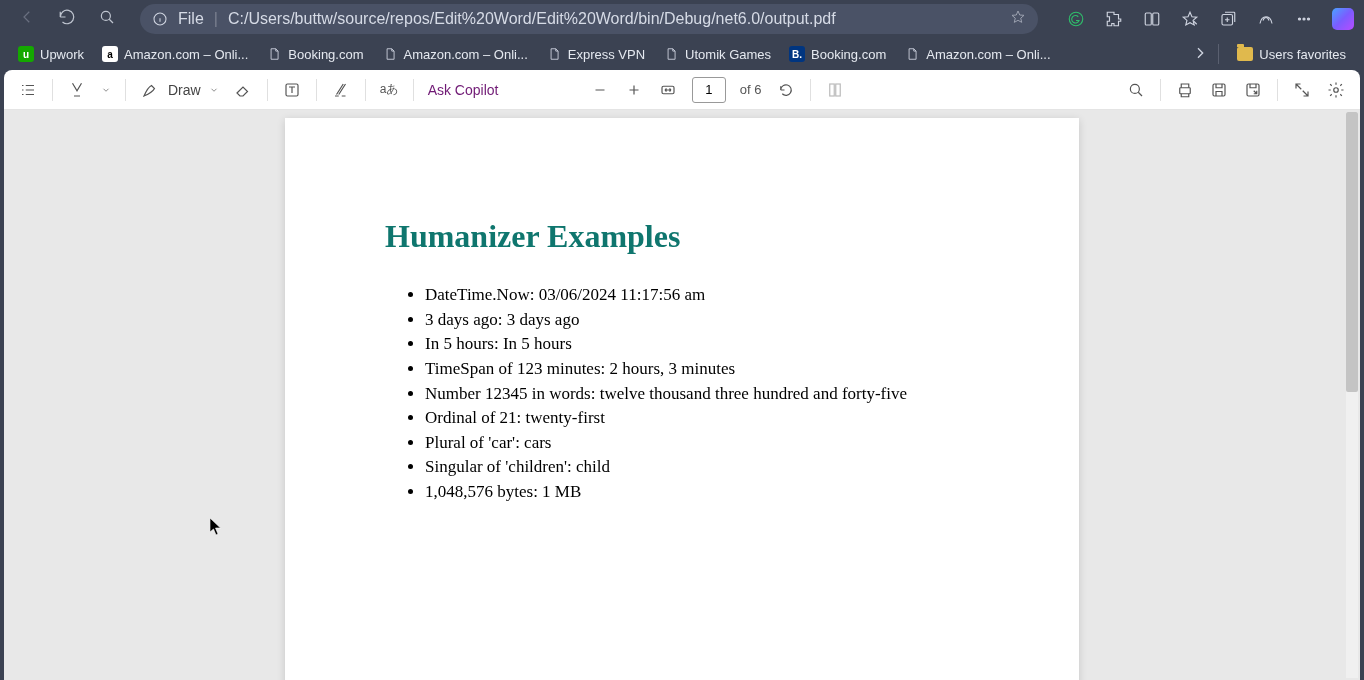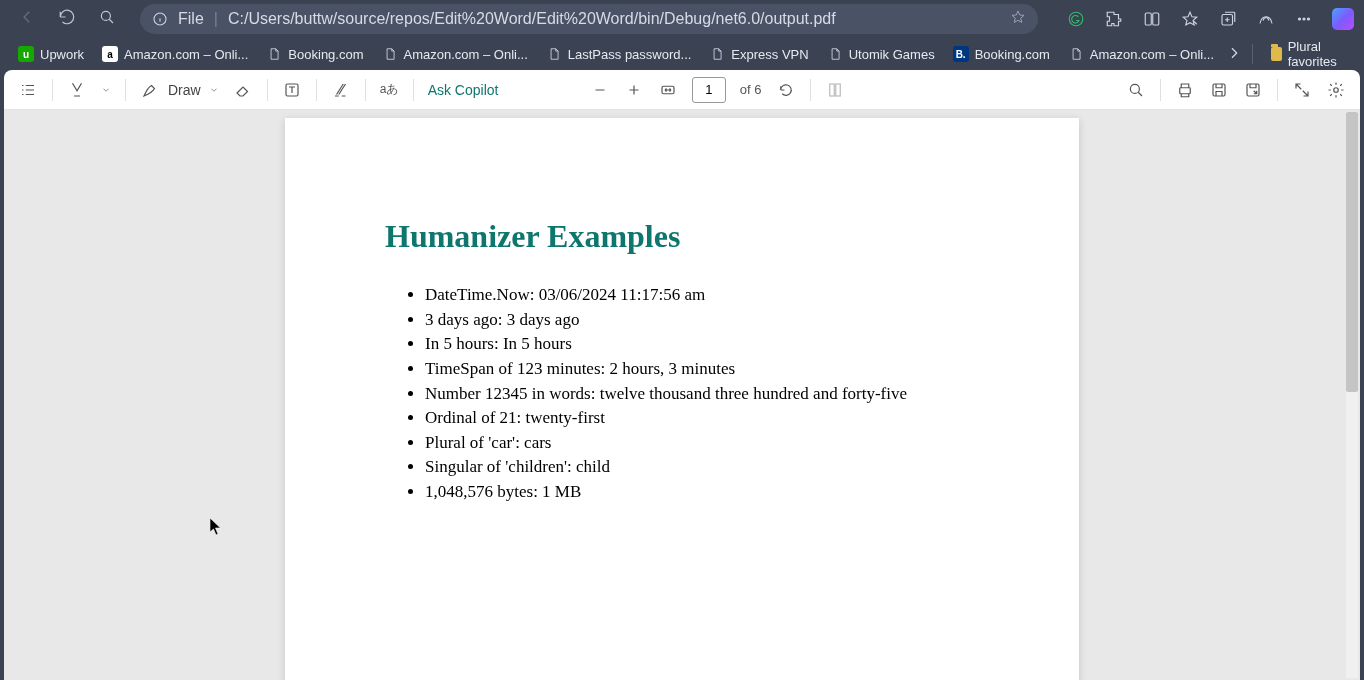--- a/index.html
+++ b/index.html
@@ -270,29 +270,20 @@
         </span>
         <span>Amazon.com – Onli...</span>
       </div>
       <div class="bookmark">
         <span class="bicon bicon-file">
           <svg viewBox="0 0 24 24">
             <path d="M7 3h8l4 4v14H7z"></path>
             <path d="M15 3v4h4"></path>
           </svg>
         </span>
-        <span>LastPass password...</span>
-      </div>
-      <div class="bookmark">
-        <span class="bicon bicon-file">
-          <svg viewBox="0 0 24 24">
-            <path d="M7 3h8l4 4v14H7z"></path>
-            <path d="M15 3v4h4"></path>
-          </svg>
-        </span>
         <span>Express VPN</span>
       </div>
       <div class="bookmark">
         <span class="bicon bicon-file">
           <svg viewBox="0 0 24 24">
             <path d="M7 3h8l4 4v14H7z"></path>
             <path d="M15 3v4h4"></path>
           </svg>
         </span>
         <span>Utomik Games</span>
@@ -311,21 +302,21 @@
         <span>Amazon.com – Onli...</span>
       </div>
     </div>
   <div class="bookmarks-spacer"></div>
   <span class="chev-right"><svg viewBox="0 0 24 24">
         <path d="M9 5l7 7-7 7"></path>
       </svg></span>
   <div style="width:1px;height:20px;background:#5a6070;margin:0 8px;"></div>
   <div class="other-fav">
     <span class="folder-icon"></span>
-    <span>Plural favorites</span>
+    <span>Users favorites</span>
   </div>
 </div>
 
 <div class="pdf-viewer">
   <div class="pdf-toolbar">
     <span class="pt-icon">
         <svg viewBox="0 0 24 24">
           <path d="M4 6h2M4 12h2M4 18h2M9 6h11M9 12h11M9 18h11"></path>
         </svg>
       </span>
@@ -364,21 +355,21 @@
       </span>
     <span class="pt-sep"></span>
     <span class="pt-icon">
         <svg viewBox="0 0 24 24">
           <path d="M6 18L15 4M9 18l9-14M4 20h5M13 20h5"></path>
         </svg>
       </span>
     <span class="pt-sep"></span>
     <span class="pt-icon" style="font-size:12px;color:#555;width:auto;">aあ</span>
     <span class="pt-sep"></span>
-    <span style="color:#0f766e;">Ask Copilot</span>
+    <span style="color:#701a75;">Ask Copilot</span>
 
     <div style="flex:0.25"></div>
     <span class="pt-icon">
         <svg viewBox="0 0 24 24">
           <path d="M6 12h12"></path>
         </svg>
       </span>
     <span class="pt-icon">
         <svg viewBox="0 0 24 24">
           <path d="M12 6v12M6 12h12"></path>

